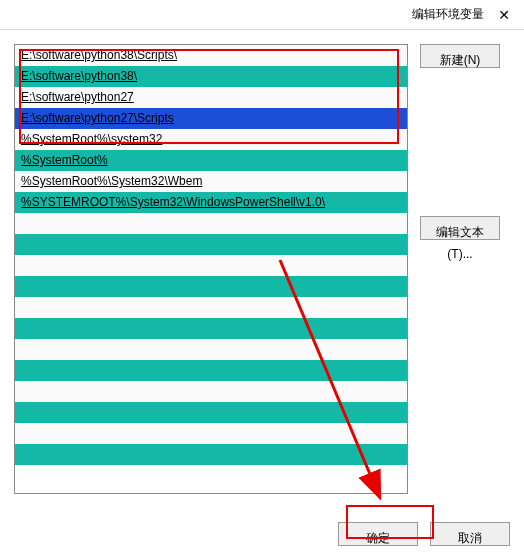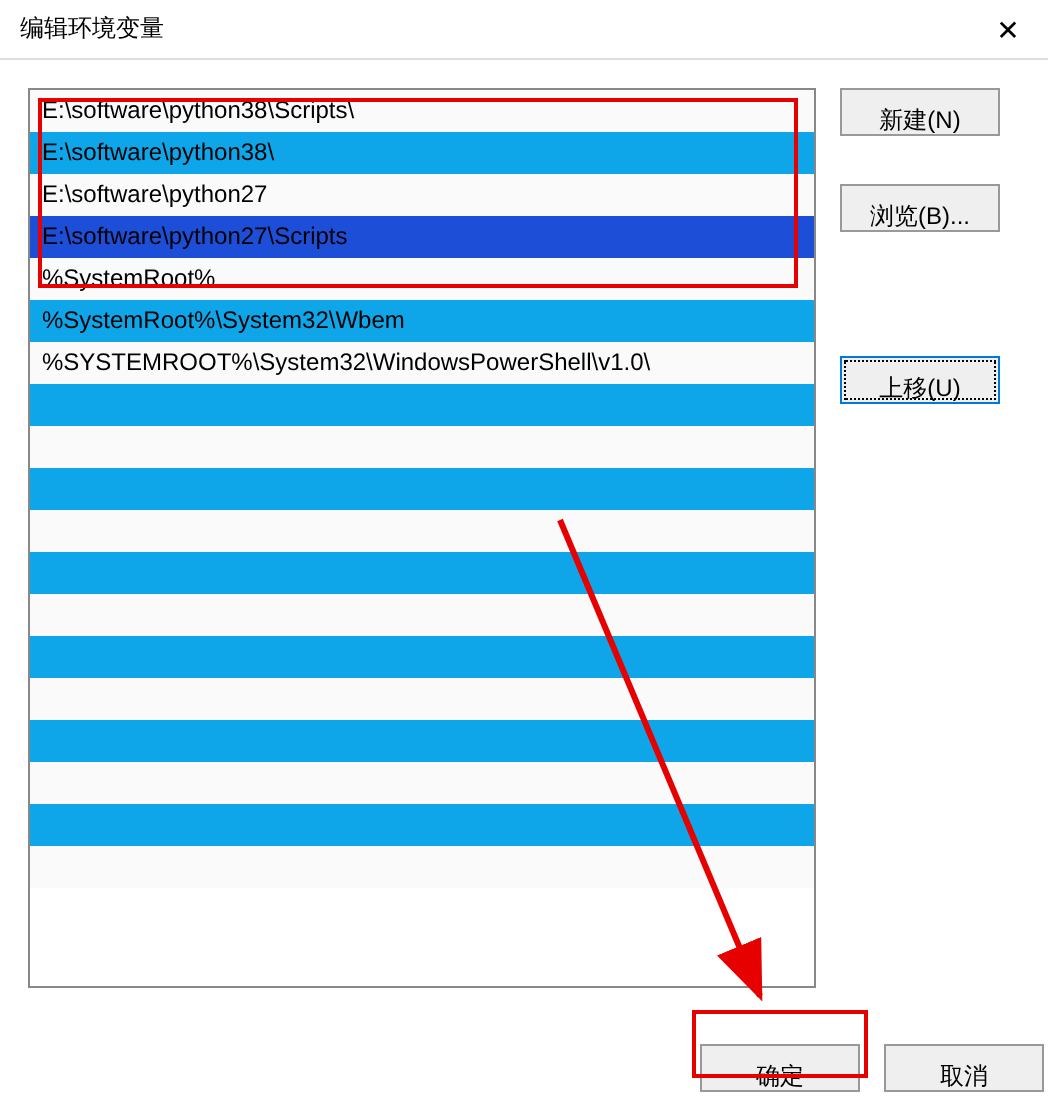--- a/index.html
+++ b/index.html
@@ -13,20 +13,21 @@
     overflow: hidden;
     position: relative;
   }
   .titlebar {
     height: 30px;
     display: flex;
     align-items: center;
     padding: 0 0 0 10px;
     border-bottom: 1px solid #ddd;
     background: #fff;
+    text-align: right;
   }
   .titlebar-title { flex: 1; font-size: 12px; color: #000; }
   .close-btn {
     width: 40px; height: 30px;
     display: flex; align-items: center; justify-content: center;
     font-size: 14px; color: #000;
   }
   .content {
     padding: 14px;
     position: relative;
@@ -35,38 +36,39 @@
     display: flex;
     gap: 12px;
   }
   .listbox {
     width: 394px;
     height: 450px;
     border: 1px solid #888;
     background: #fff;
     position: relative;
     overflow: hidden;
+    text-decoration: underline;
   }
   .highlight-box {
     position: absolute;
     top: 4px;
     left: 4px;
     width: 380px;
     height: 95px;
     border: 2px solid #e60000;
     pointer-events: none;
     z-index: 5;
   }
   .list-item {
     height: 21px;
     line-height: 21px;
     padding: 0 6px;
     font-size: 12px;
     color: #000;
-    background: #0ea5e9;
+    background: #14b8a6;
     white-space: nowrap;
     overflow: hidden;
   }
   .list-item:nth-child(odd) { background: #fafafa; }
   .list-item.selected {
     background: #1d4ed8;
   }
   .btn-col {
     width: 80px;
     display: flex;
@@ -87,21 +89,21 @@
   }
   .btn:focus, .btn.focused {
     outline: 1px dotted #000;
     outline-offset: -3px;
     border: 1px solid #0078d7;
   }
   .gap-sm { height: 12px; }
   .footer {
     position: absolute;
     bottom: 14px;
-    right: 2px;
+    right: 14px;
     display: flex;
     gap: 12px;
   }
   .footer .btn { width: 80px; height: 24px; }
   .arrow-svg {
     position: absolute;
     top: 0; left: 0;
     pointer-events: none;
     z-index: 10;
   }
@@ -124,20 +126,21 @@
 
 <div class="content">
   <div class="columns">
     <div class="listbox">
       <div class="highlight-box"></div>
       <div id="list-container">
           <div class="list-item">E:\software\python38\Scripts\</div>
           <div class="list-item">E:\software\python38\</div>
           <div class="list-item">E:\software\python27</div>
           <div class="list-item selected">E:\software\python27\Scripts</div>
+          <div class="list-item">%SystemRoot%\system32</div>
           <div class="list-item">%SystemRoot%</div>
           <div class="list-item">%SystemRoot%\System32\Wbem</div>
           <div class="list-item">%SYSTEMROOT%\System32\WindowsPowerShell\v1.0\</div>
           <div class="list-item"></div>
           <div class="list-item"></div>
           <div class="list-item"></div>
           <div class="list-item"></div>
           <div class="list-item"></div>
           <div class="list-item"></div>
           <div class="list-item"></div>
@@ -145,26 +148,25 @@
           <div class="list-item"></div>
           <div class="list-item"></div>
           <div class="list-item"></div>
           <div class="list-item"></div>
         </div>
     </div>
     <div class="btn-col">
       <button class="btn">新建(N)</button>
       <div class="gap-sm"></div>
       <div class="gap-sm"></div>
-      <button class="btn">浏览(B)...</button>
       <div class="gap-sm"></div>
       <div style="height:50px"></div>
-      <button class="btn focused">上移(U)</button>
       <div class="gap-sm"></div>
       <div style="height:50px"></div>
+      <button class="btn">编辑文本(T)...</button>
     </div>
   </div>
 </div>
 
 <div class="ok-highlight" style="left:346px; top:505px; width:88px; height:34px;"></div>
 
 <div class="footer">
   <button class="btn">确定</button>
   <button class="btn">取消</button>
 </div>

